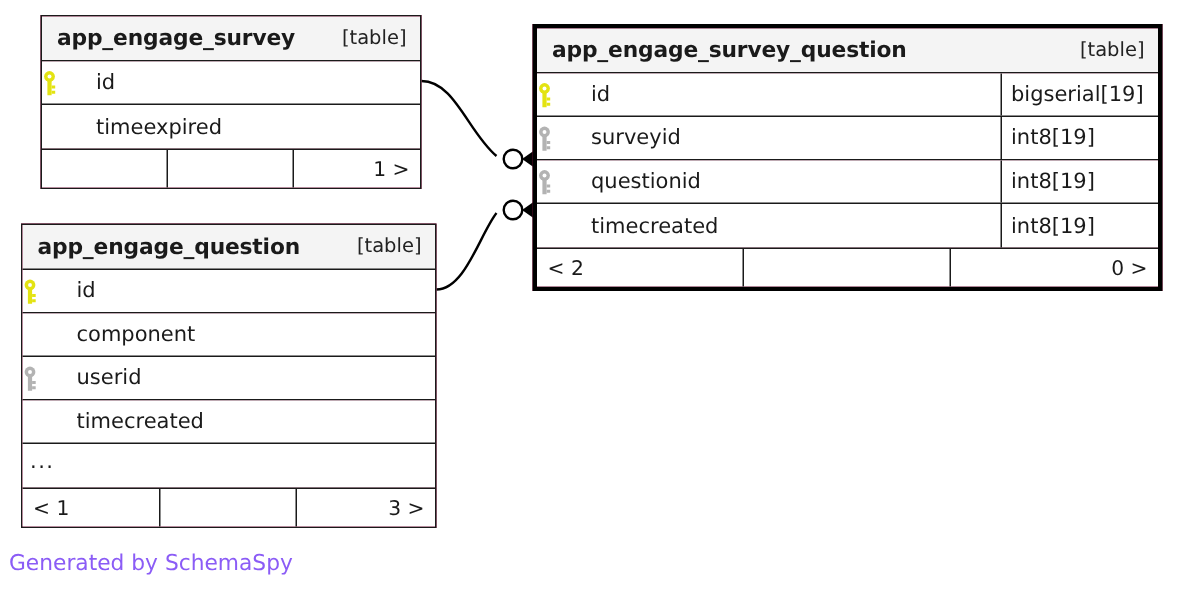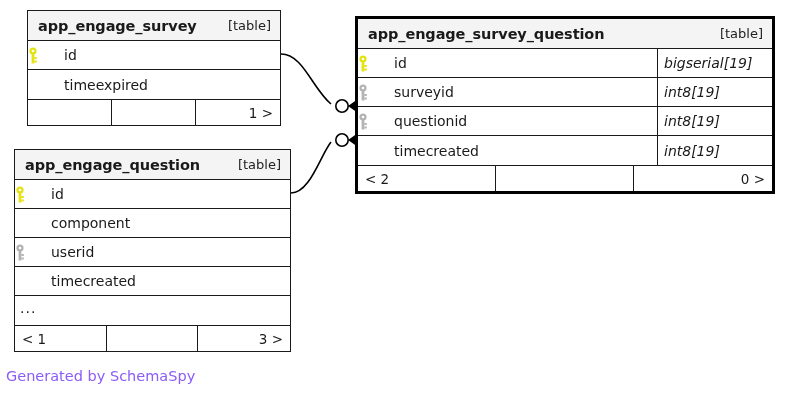--- a/index.html
+++ b/index.html
@@ -87,21 +87,21 @@
     box-sizing: border-box;
     flex: 0 0 auto;
     border-left: 1px solid #1a1a1a;
     padding-left: 6px;
     font-size: 14px;
     height: 100%;
     display: flex;
     align-items: center;
     white-space: nowrap;
   }
-  .ent-row.has-type .row-type { width: 115px; font-style: italic; }
+  .ent-row.has-type .row-type { width: 105px; }
 
   
   .ent-row.ellipsis .row-label {
     font-size: 14px;
     letter-spacing: 1px;
     padding-bottom: 6px;
   }
 
   
   .keyslot {

